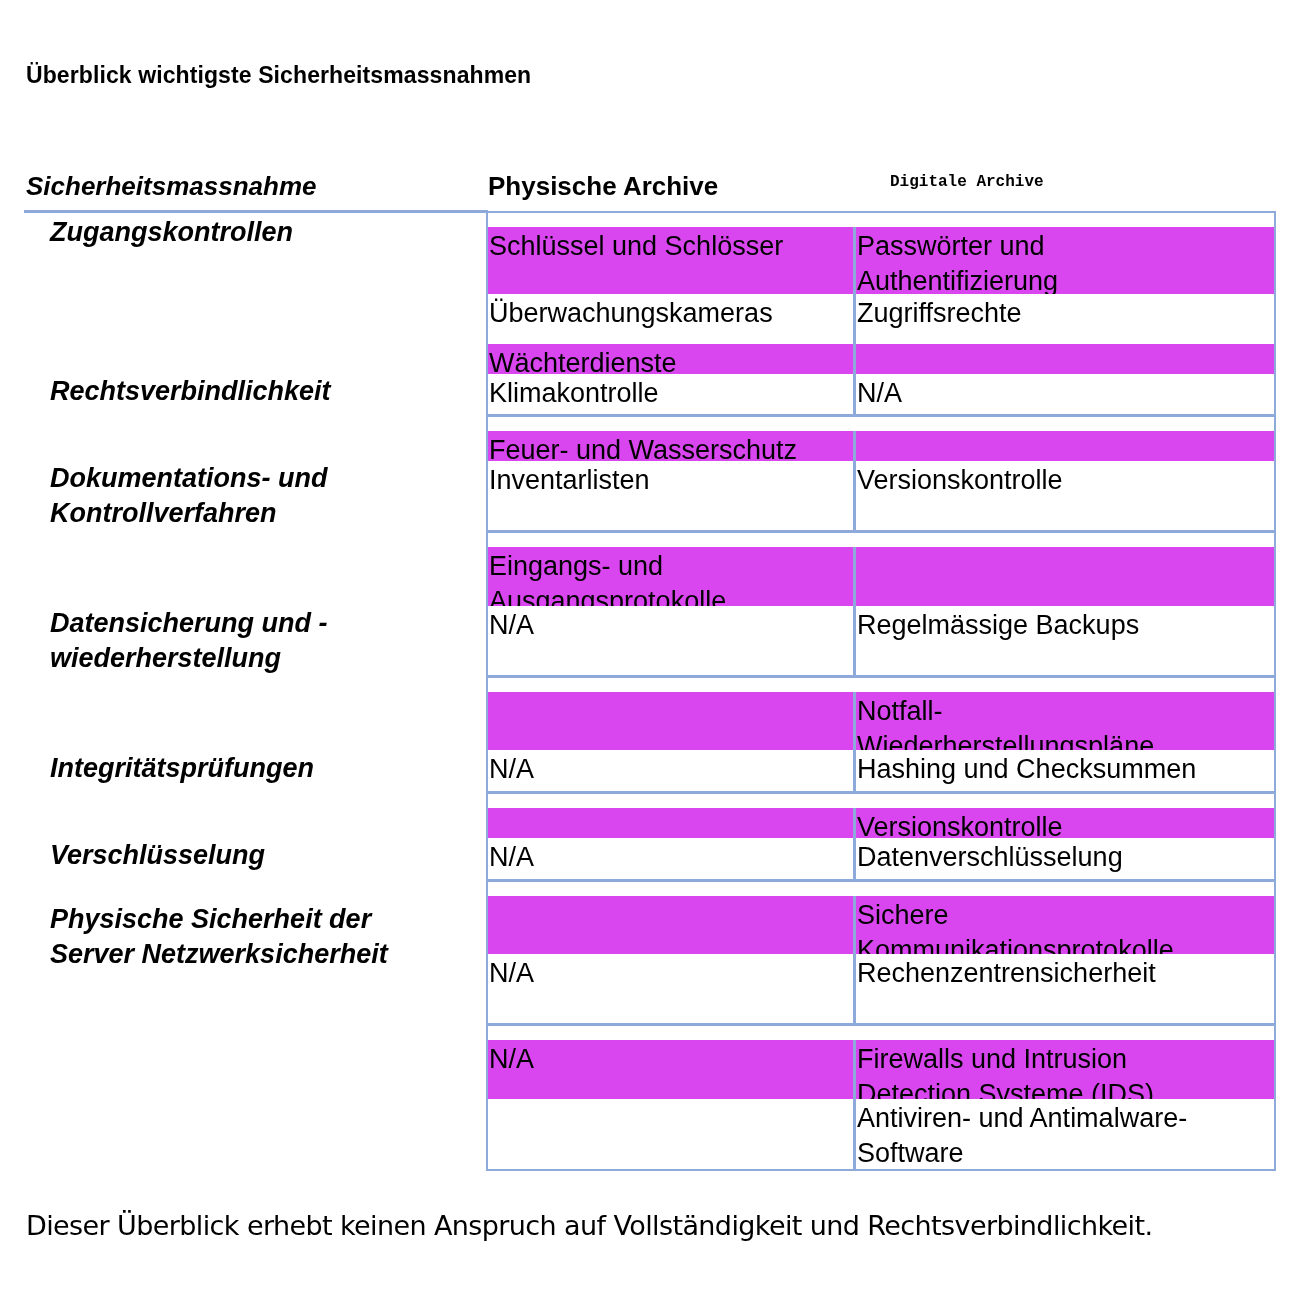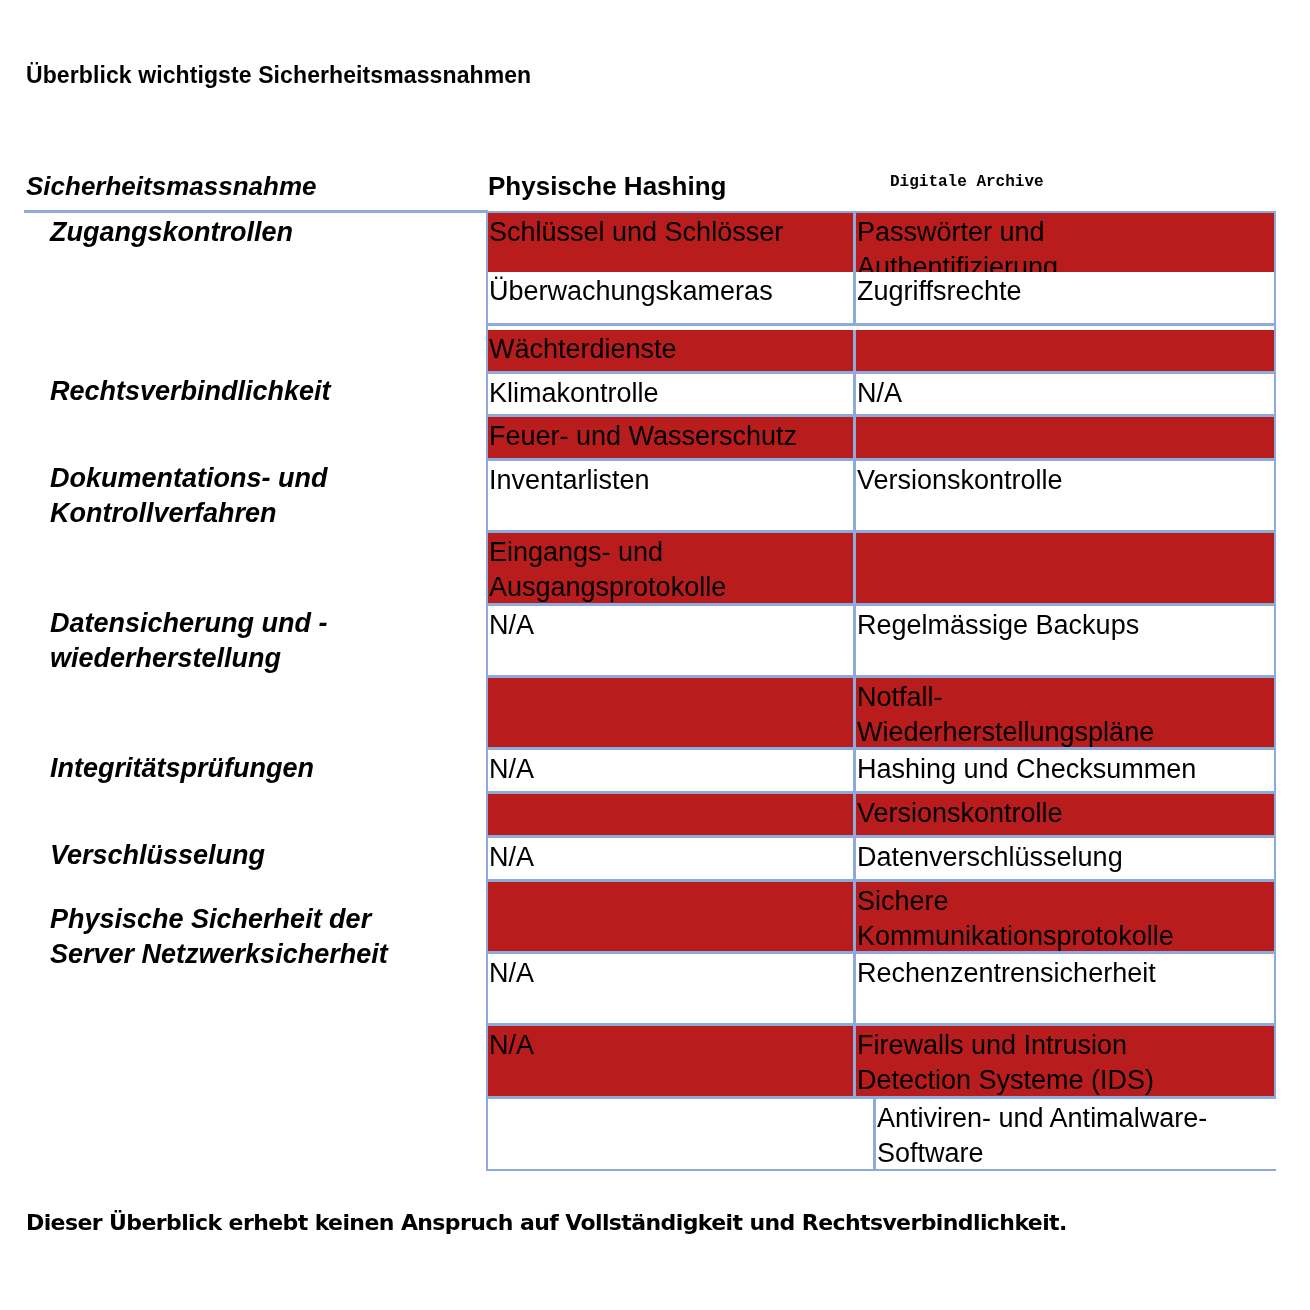--- a/index.html
+++ b/index.html
@@ -5,57 +5,57 @@
     html, body { margin:0; padding:0; background:#ffffff; }
     body { width:1310px; height:1310px; position:relative; overflow:hidden; font-family:"Liberation Sans", sans-serif; color:#000; }
     .title { position:absolute; left:26px; top:62px; font-size:23px; font-weight:bold; letter-spacing:0.1px; white-space:nowrap; }
     .hdr { position:absolute; top:171px; font-size:26px; font-weight:bold; white-space:nowrap; }
     .hdr.c0 { left:26px; font-style:italic; }
     .hdr.c1 { left:488px; }
     .hdr.c2 { left:890px; font-family:Liberation Mono, monospace; font-size:16px; top:173px; }
     .hdr-line { position:absolute; left:24px; top:210px; width:464px; height:3px; background:#8eaadb; }
     .tbl { position:absolute; left:486px; top:211px; width:790px; border:2px solid #8eaadb; box-sizing:border-box; }
     .row { position:absolute; left:0; width:786px; box-sizing:border-box; border-bottom:3px solid #8eaadb; }
-    .row.blue { background:#b91c1c; }
+    .row.blue { background:#d946ef;margin-top:14px; }
     .row.white { background:#ffffff; }
-    .row.last { border-bottom:none;margin-left:20px; }
+    .row.last { border-bottom:none; }
     .cell { position:absolute; top:0; bottom:0; font-size:27px; line-height:35px; padding-top:2px; box-sizing:border-box; white-space:pre-line; }
     .cell.c1 { left:0; width:368px; padding-left:1px; border-right:3px solid #8eaadb; }
     .cell.c2 { left:368px; right:0; padding-left:1px; }
     .cat { position:absolute; left:26px; font-size:27px; font-weight:bold; font-style:italic; line-height:35px; white-space:pre-line;margin-left:24px; }
-    .footer { position:absolute; left:26px; top:1210px; font-size:22px; font-family:"DejaVu Sans", sans-serif; letter-spacing:-0.6px; white-space:nowrap;font-weight:bold; }
+    .footer { position:absolute; left:26px; top:1210px; font-size:27px; font-family:"DejaVu Sans", sans-serif; letter-spacing:-0.6px; white-space:nowrap; }
   </style>
 </head>
 <body>
 
 <div class="title">Überblick wichtigste Sicherheitsmassnahmen</div>
 
 <div class="hdr c0">Sicherheitsmassnahme</div>
-<div class="hdr c1">Physische Hashing</div>
+<div class="hdr c1">Physische Archive</div>
 <div class="hdr c2">Digitale Archive</div>
 <div class="hdr-line"></div>
 
 <div class="cat" style="top:215px;">Zugangskontrollen</div>
 <div class="cat" style="top:374px;">Rechtsverbindlichkeit</div>
 <div class="cat" style="top:461px;">Dokumentations- und
 Kontrollverfahren</div>
 <div class="cat" style="top:606px;">Datensicherung und -
 wiederherstellung</div>
 <div class="cat" style="top:751px;">Integritätsprüfungen</div>
 <div class="cat" style="top:838px;">Verschlüsselung</div>
 <div class="cat" style="top:902px;">Physische Sicherheit der
 Server Netzwerksicherheit</div>
 
 <div class="tbl" style="height:960px;">
   <div class="row blue" style="top:0px;height:73px;">
     <div class="cell c1">Schlüssel und Schlösser</div>
     <div class="cell c2">Passwörter und
 Authentifizierung</div>
   </div>
-  <div class="row white" style="top:59px;height:54px;">
+  <div class="row white" style="top:81px;height:54px;">
     <div class="cell c1">Überwachungskameras</div>
     <div class="cell c2">Zugriffsrechte</div>
   </div>
   <div class="row blue" style="top:117px;height:44px;">
     <div class="cell c1">Wächterdienste</div>
     <div class="cell c2"></div>
   </div>
   <div class="row white" style="top:161px;height:43px;">
     <div class="cell c1">Klimakontrolle</div>
     <div class="cell c2">N/A</div>

